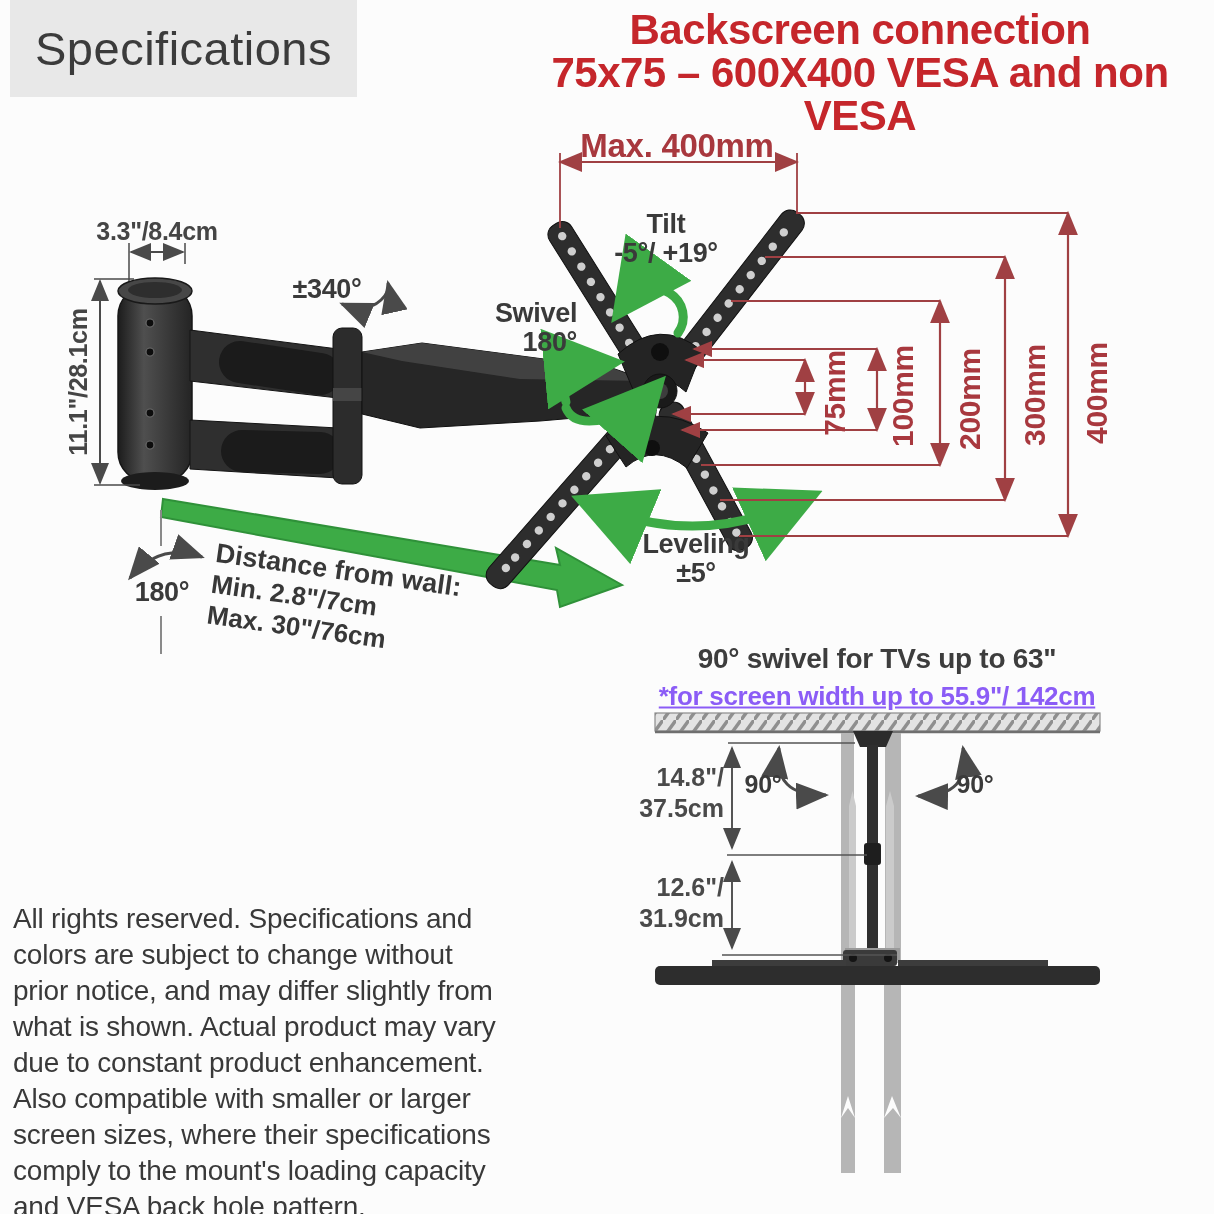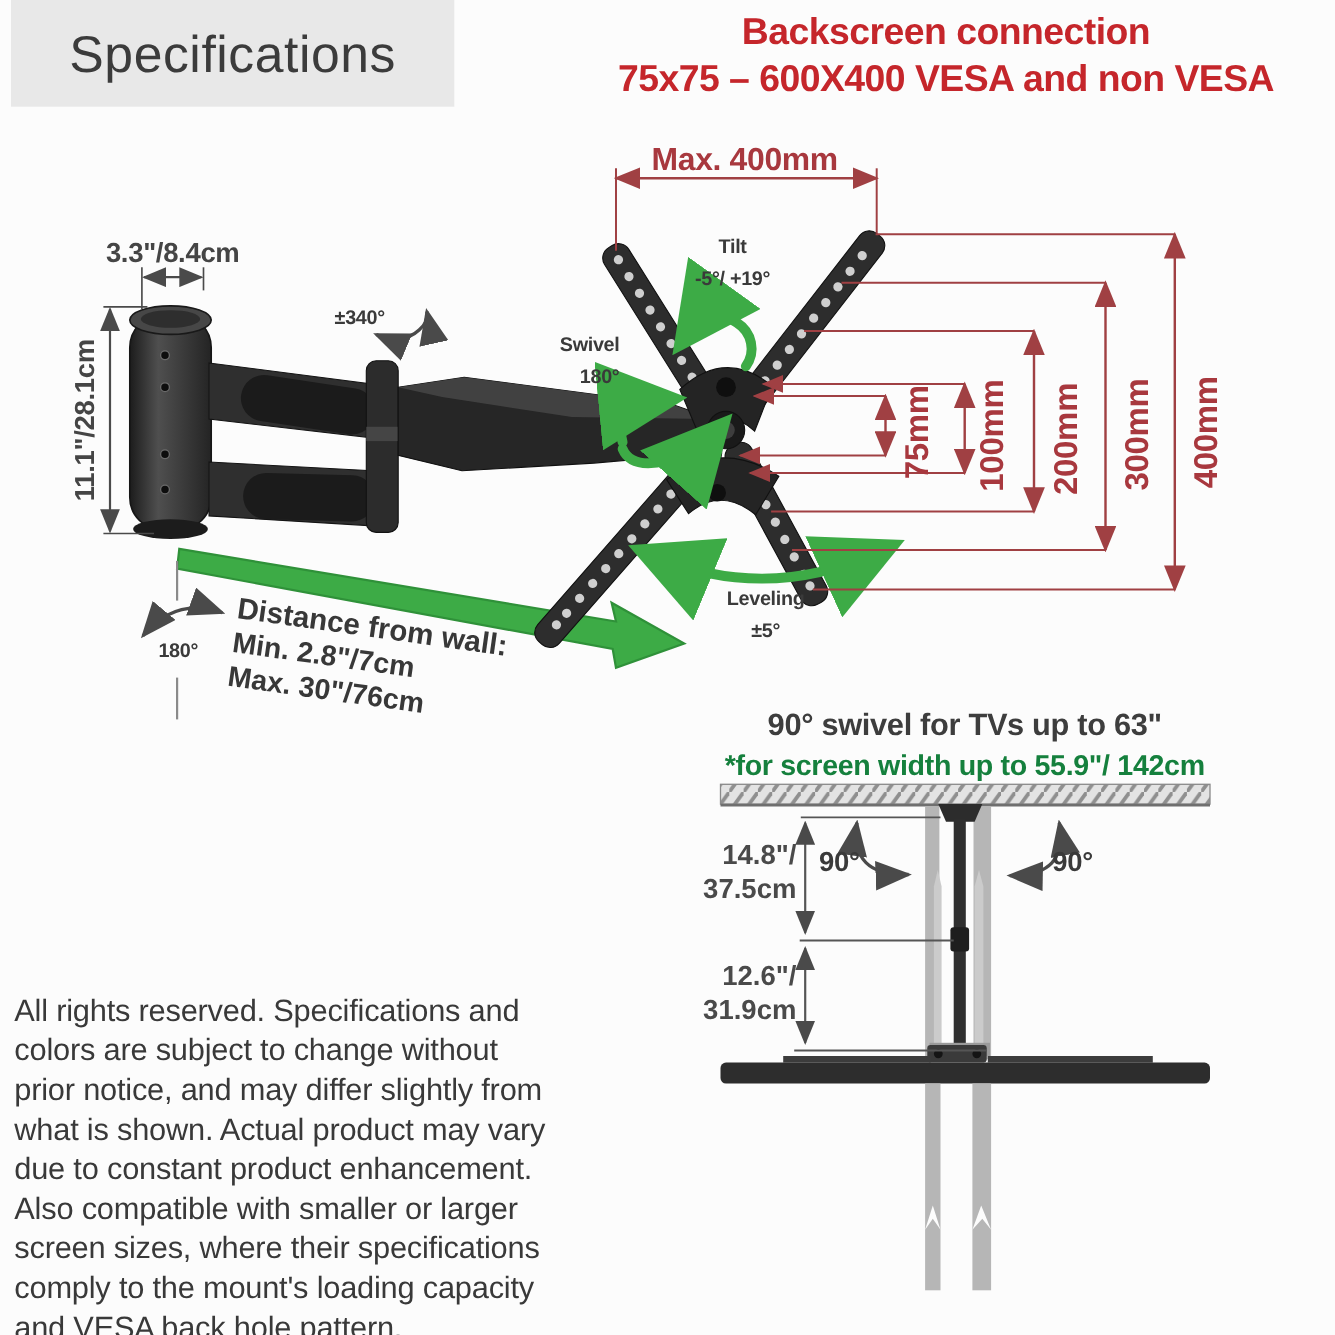--- a/index.html
+++ b/index.html
@@ -2,35 +2,35 @@
 <html><head>
 <meta charset="utf-8">
 <style>
   html,body{margin:0;padding:0;}
   body{width:1214px;height:1214px;position:relative;background:#fcfcfc;
        font-family:"Liberation Sans",sans-serif;overflow:hidden;}
   #stage{position:absolute;left:0;top:0;width:1214px;height:1214px;}
   svg{position:absolute;left:0;top:0;}
   .lbl{position:absolute;transform:translate(-50%,-50%);white-space:nowrap;
        text-align:center;color:#3c3c3c;letter-spacing:-0.3px;}
-  .header-box{position:absolute;left:10px;top:0;width:403px;height:97px;
+  .header-box{position:absolute;left:10px;top:0;width:347px;height:97px;
        background:#e8e8e8;display:flex;align-items:center;justify-content:center;}
   .header-title{font-size:47px;font-weight:500;color:#3b3b3b;letter-spacing:0.5px;}
   .banner{position:absolute;left:540px;top:8px;width:640px;text-align:center;
-       color:#c5262b;font-weight:700;font-size:34px;line-height:43px;letter-spacing:-0.5px;}
-  .red-dim{color:#a8383e;font-weight:700;font-size:29px;}
+       color:#c5262b;font-weight:700;font-size:42px;line-height:43px;letter-spacing:-0.5px;}
+  .red-dim{color:#a8383e;font-weight:700;font-size:33px;}
   .rot90{transform:translate(-50%,-50%) rotate(-90deg);}
-  .ann{font-weight:700;font-size:18px;line-height:29px;color:#3a3a3a;}
+  .ann{font-weight:700;font-size:27px;line-height:29px;color:#3a3a3a;}
   .dim-gray{font-weight:600;font-size:25px;color:#454545;}
   .dist-block{position:absolute;left:218px;top:538px;transform:rotate(8deg);
        transform-origin:left top;color:#383838;line-height:31px;white-space:nowrap;}
   .dist-title{font-weight:700;font-size:27px;}
   .dist-line{font-weight:600;font-size:26px;}
   .sw-title{font-weight:700;font-size:28px;color:#3d3d3d;}
-  .sw-sub{font-weight:700;font-size:26px;color:#15803d;}
+  .sw-sub{font-weight:700;font-size:26px;color:#8b5cf6;text-decoration:underline;}
   .sw-dim{position:absolute;text-align:right;font-weight:600;font-size:25px;
        color:#4a4a4a;line-height:31px;white-space:nowrap;}
   .legal{position:absolute;left:13px;top:901px;width:575px;font-size:28px;
        line-height:36px;color:#393939;white-space:pre-line;letter-spacing:-0.2px;}
 </style>
 </head>
 <body>
 
 <div id="stage">
 

